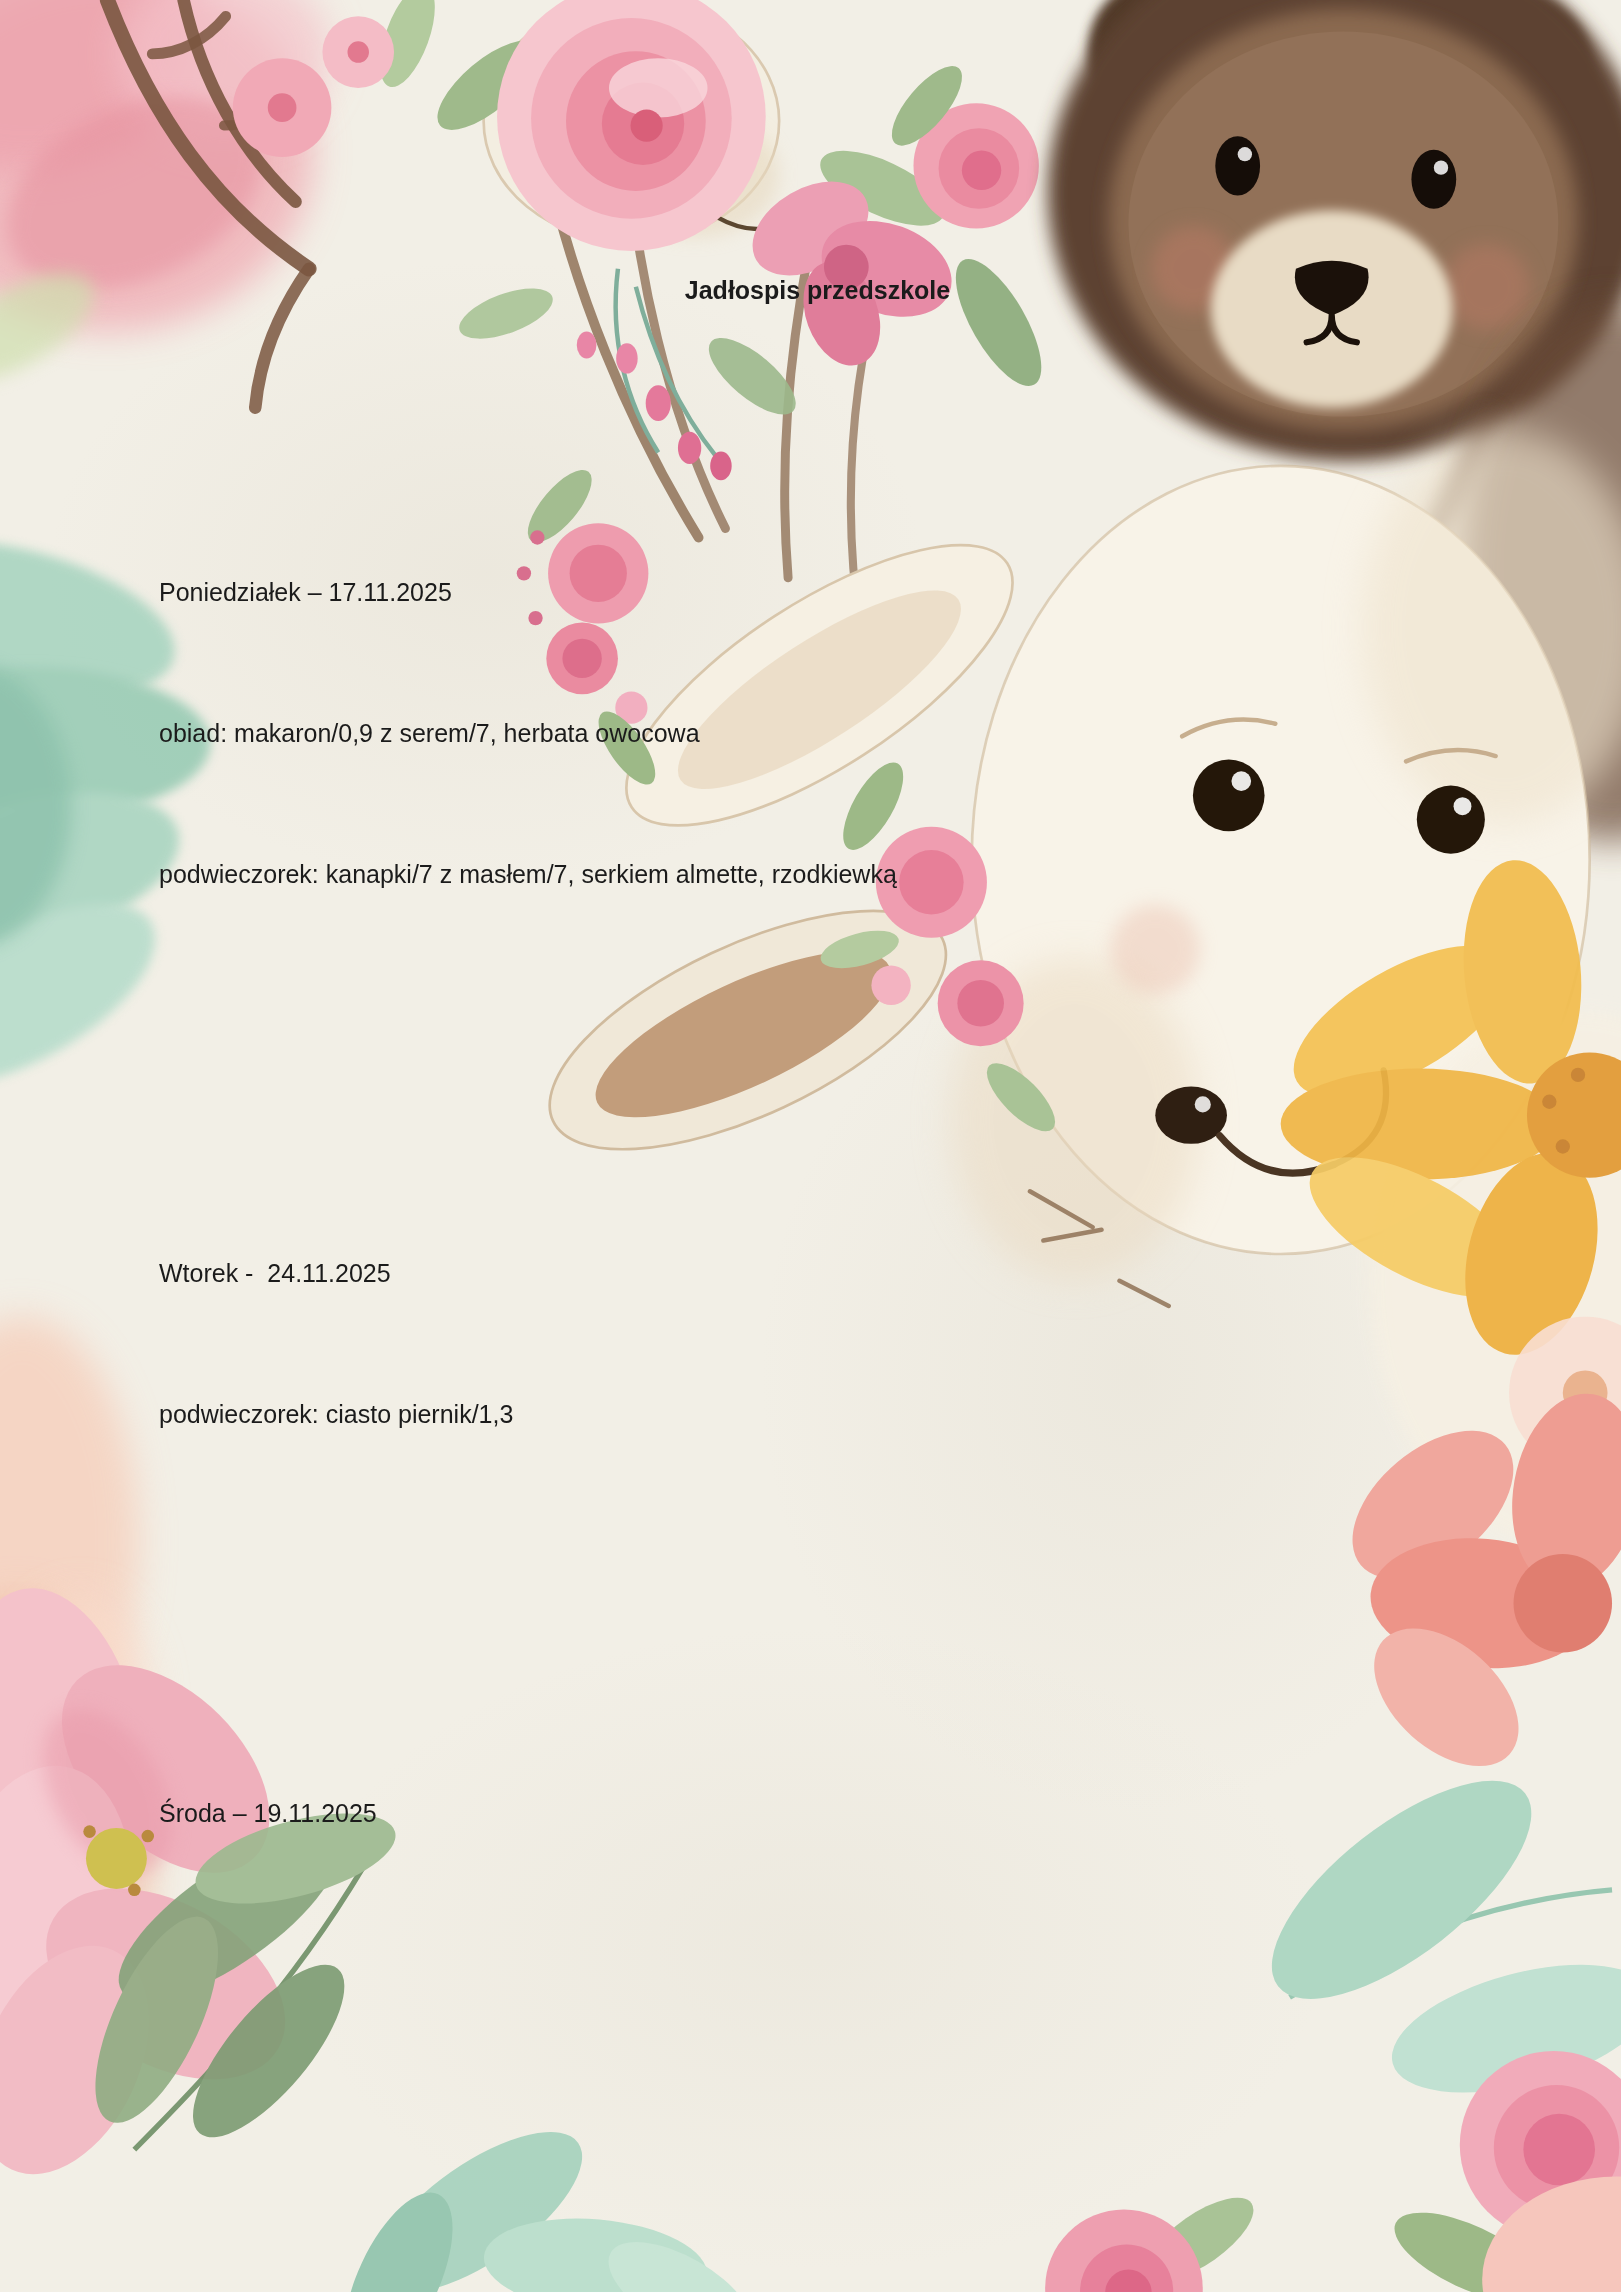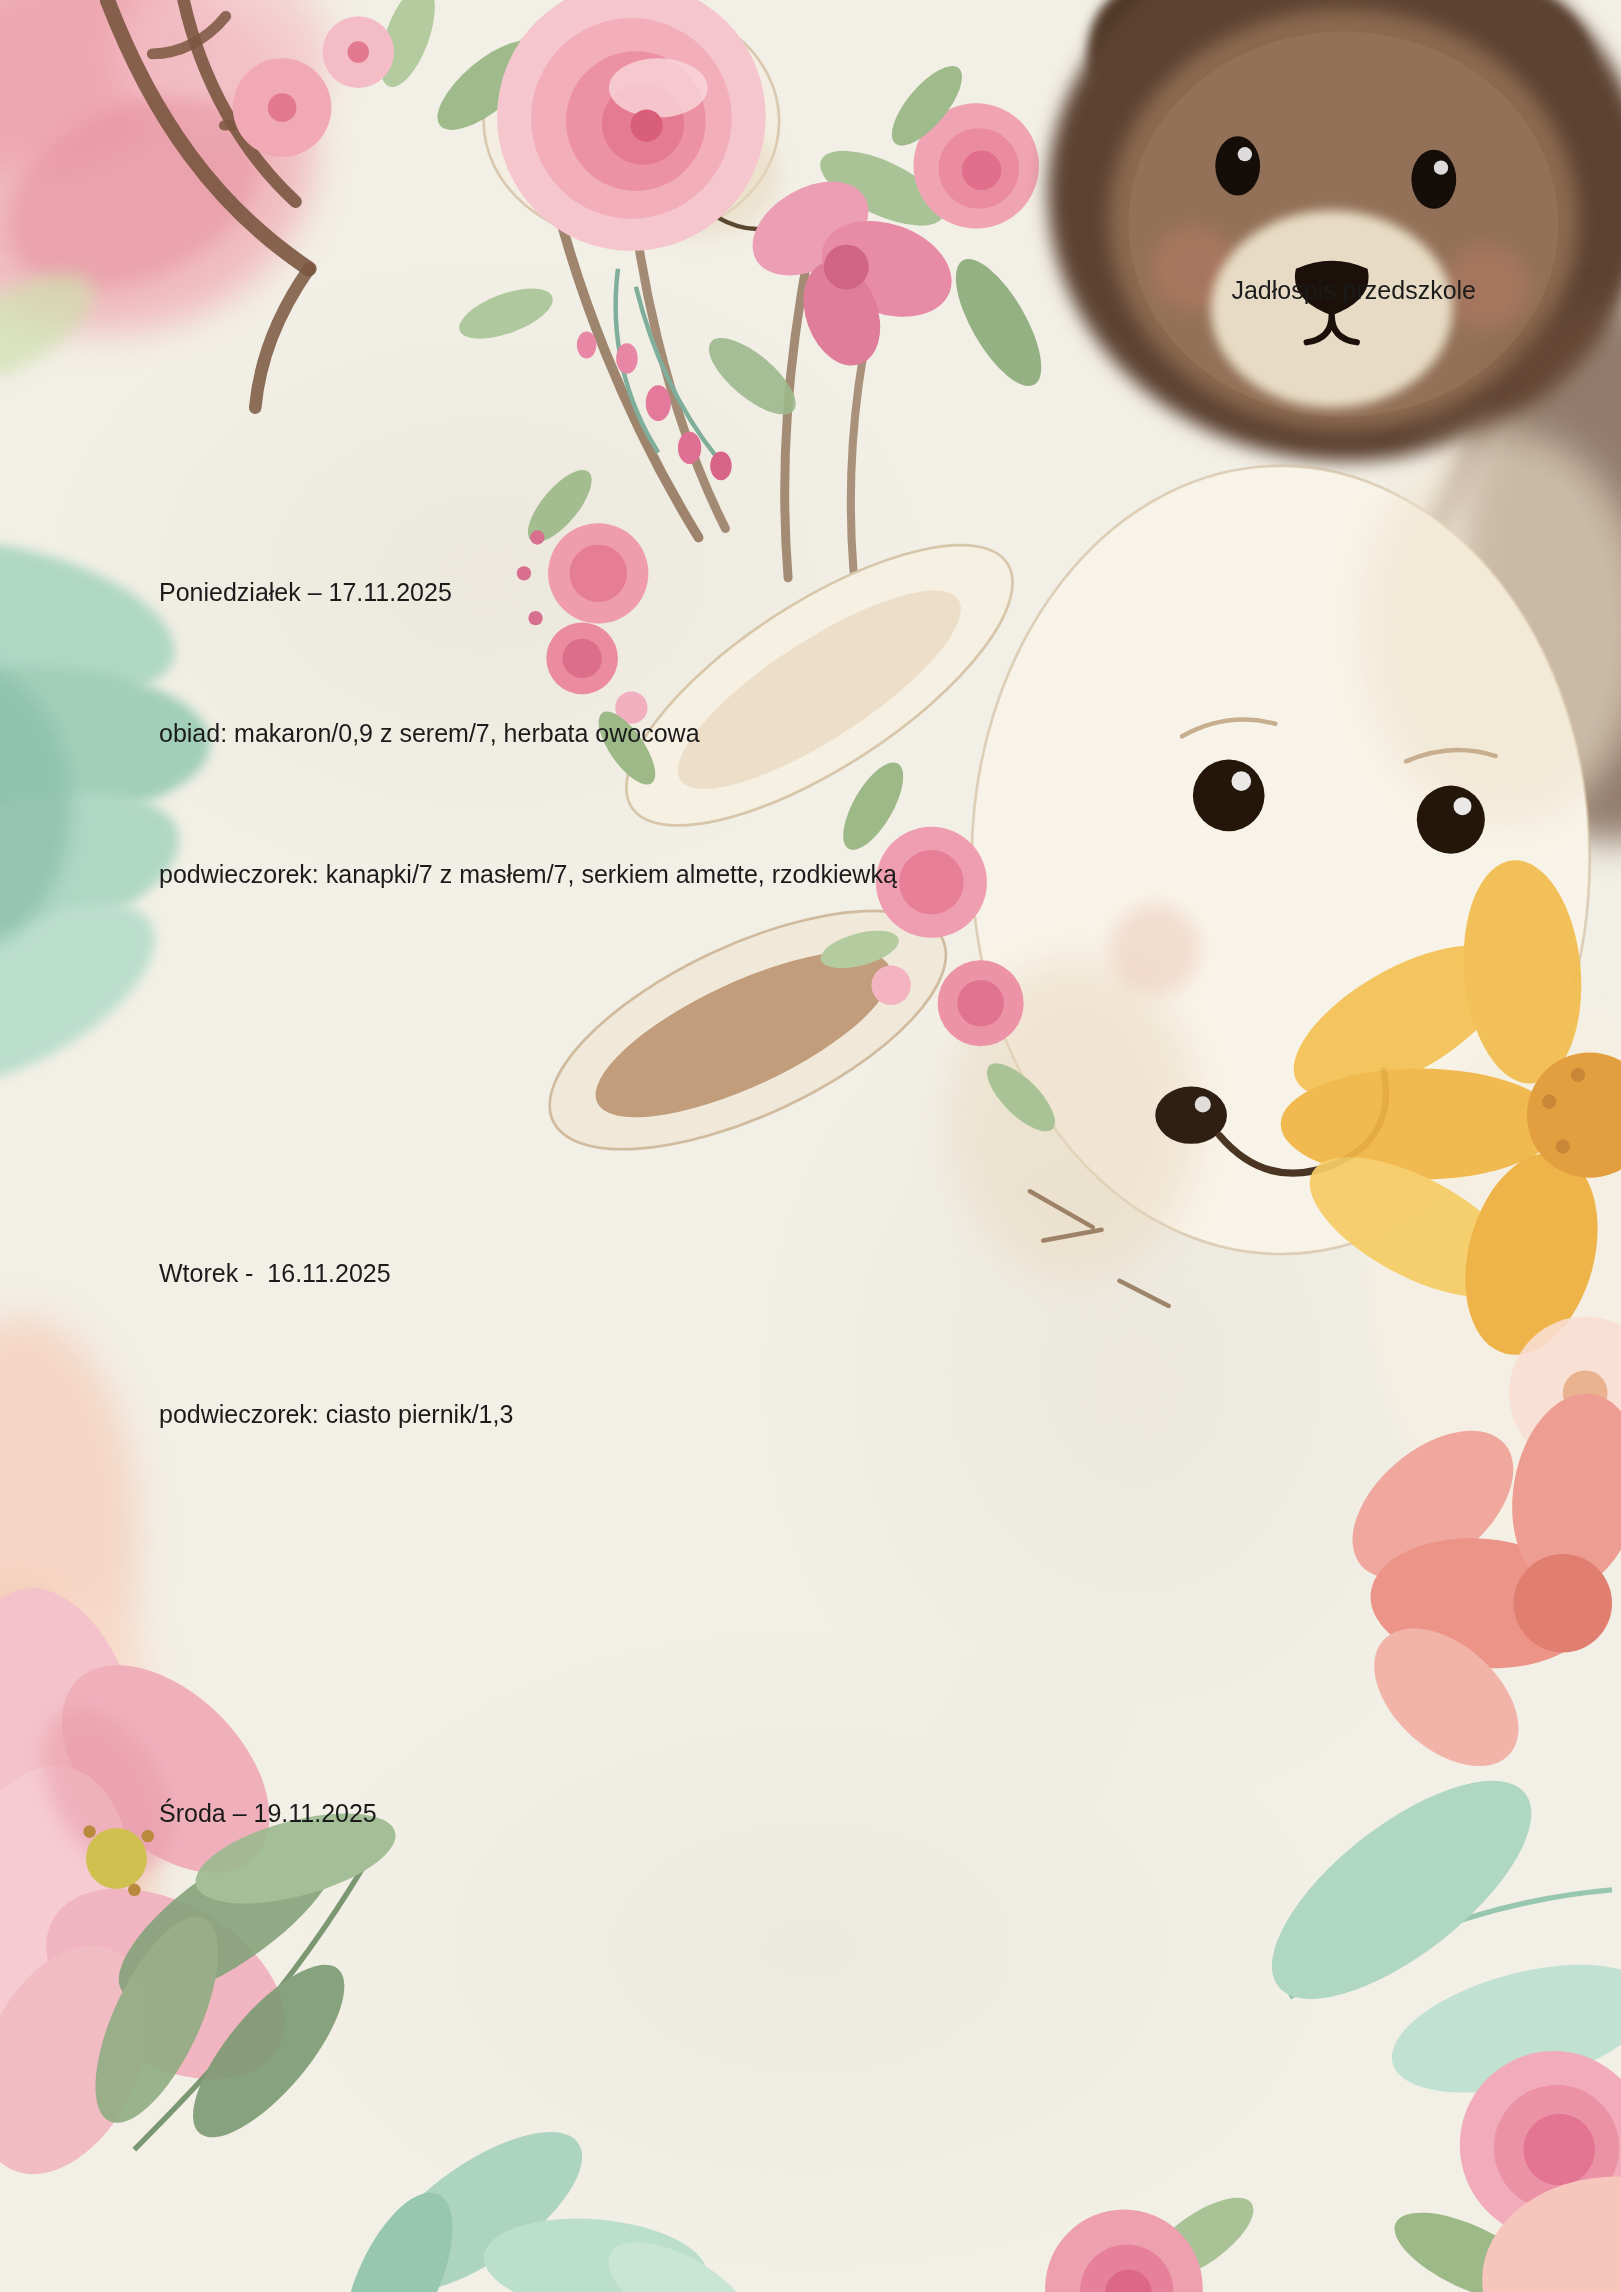--- a/index.html
+++ b/index.html
@@ -12,21 +12,21 @@
       radial-gradient(ellipse 716px 448px at 50% 85%, rgba(216,210,194,.20), transparent 72%);
     font-family:"Liberation Sans", sans-serif;
   }
   #art{position:absolute;top:0;left:0;z-index:0;}
   #content{
     position:absolute;top:193px;left:159px;width:1317px;z-index:1;
     color:#1b1b1b;font-size:25px;line-height:39px;
     white-space:pre-wrap;
   }
   #content p{margin:0 0 24px 0;}
-  .title{text-align:right;font-weight:400;margin:0 0 4.5px 0 !important;}
+  .title{text-align:center;font-weight:700;margin:0 0 4.5px 0 !important;}
   .day-section{margin-top:63px;}
   .day-heading{font-weight:400;}
 </style>
 </head>
 <body>
 
 <svg id="art" width="1621" height="2293" viewBox="0 0 1810 2560" aria-hidden="true">
   <defs>
     <filter id="f6" x="-50%" y="-50%" width="200%" height="200%">
         <feGaussianBlur stdDeviation="6"></feGaussianBlur>
@@ -248,21 +248,21 @@
 <main id="content">
   <p class="title">Jadłospis przedszkole</p>
 
   <section class="day-section">
     <p class="day-heading">Poniedziałek – 17.11.2025</p>
     <p class="meal-line">obiad: makaron/0,9 z serem/7, herbata owocowa</p>
     <p class="meal-line">podwieczorek: kanapki/7 z masłem/7, serkiem almette, rzodkiewką</p>
   </section>
 
   <section class="day-section">
-    <p class="day-heading">Wtorek -  16.11.2025</p>
+    <p class="day-heading">Wtorek -  24.11.2025</p>
     <p class="meal-line">podwieczorek: ciasto piernik/1,3</p>
   </section>
 
   <section class="day-section">
     <p class="day-heading">Środa – 19.11.2025</p>
     
     
     
   </section>
 

